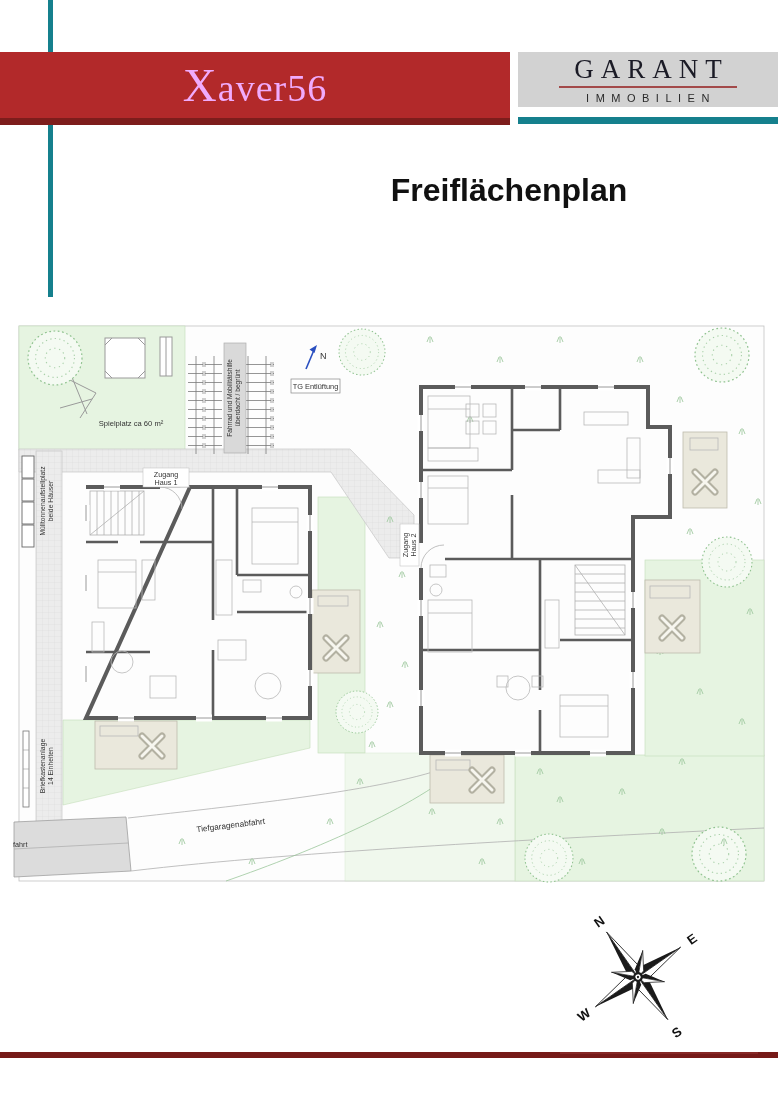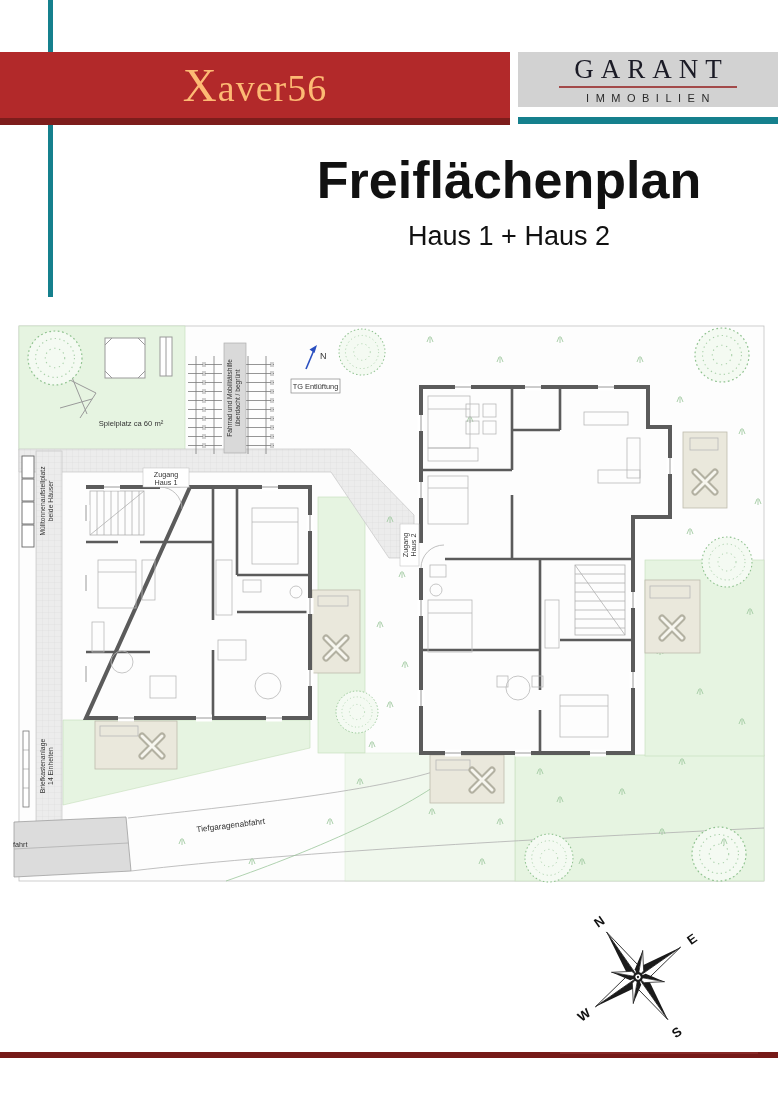--- a/index.html
+++ b/index.html
@@ -11,33 +11,33 @@
   }
   html,body{margin:0;padding:0;}
   body{width:778px;height:1100px;position:relative;background:#fff;
        font-family:"Liberation Sans",sans-serif;overflow:hidden;}
   .abs{position:absolute;}
   
   .teal-vline{left:48px;top:0;width:5px;height:297px;background:var(--teal,#15808d);}
   .banner{left:0;top:52px;width:510px;height:66px;background:var(--banner-red,#b2292a);
           display:flex;align-items:center;justify-content:center;z-index:2;}
   .banner-shadow{left:0;top:118px;width:510px;height:7px;background:var(--banner-red-dark,#7d1d1c);z-index:2;}
-  .project-title{color:#fdba74;font-family:"Liberation Serif",serif;font-size:38px;
+  .project-title{color:#f0abfc;font-family:"Liberation Serif",serif;font-size:38px;
                  letter-spacing:1px;line-height:1;}
   .project-title::first-letter{font-size:47px;}
   .logo-box{left:518px;top:52px;width:260px;height:55px;background:var(--logo-bg,#d2d2d2);
             display:flex;flex-direction:column;align-items:center;justify-content:center;z-index:2;}
   .logo-teal{left:518px;top:117px;width:260px;height:7px;background:var(--teal,#15808d);z-index:2;}
   .logo-brand{font-family:"Liberation Serif",serif;font-size:27px;letter-spacing:7px;
               color:var(--logo-text,#1b1b26);line-height:1;padding-left:7px;}
   .logo-rule{width:178px;height:2px;background:var(--logo-underline,#a34a4a);margin:3px 0 4px 0;}
   .logo-sub{font-size:11px;letter-spacing:6.5px;color:#2a2a2a;padding-left:6px;text-align:center;}
   
   .title-block{left:240px;top:153px;width:538px;text-align:center;color:#111;}
-  .main-title{font-size:52px;font-weight:bold;line-height:1.05;}
+  .main-title{font-size:32px;font-weight:bold;line-height:1.05;margin-top:21px;}
   .sub1{font-size:27px;margin-top:13px;}
   .sub2{font-size:27px;margin-top:7px;}
   
   .plan-svg{left:0;top:0;width:778px;height:1100px;}
   .bottom-line{left:0;top:1052px;width:778px;height:6px;background:var(--bottom-line,#761a18);}
   .bottom-line-hi{left:560px;top:1052px;width:198px;height:2px;background:#8d2f2c;opacity:.7;}
   
   .wall{stroke:var(--wall-gray,#5b5b5b);stroke-width:4;fill:none;}
   .iwall{stroke:var(--wall-gray,#5b5b5b);stroke-width:2.6;fill:none;}
   .thin{stroke:#b0b0b0;stroke-width:.8;fill:none;}
@@ -60,21 +60,20 @@
 <div class="abs banner-shadow"></div>
 <div class="abs logo-box">
   <span class="logo-brand">GARANT</span>
   <span class="logo-rule"></span>
   <span class="logo-sub">IMMOBILIEN</span>
 </div>
 <div class="abs logo-teal"></div>
 
 <div class="abs title-block">
   <div class="main-title">Freiflächenplan</div>
-  <div class="sub1">Haus 1 + Haus 2</div>
 </div>
 
 <svg class="abs plan-svg" viewBox="0 0 778 1100">
   <defs>
     <pattern id="pav" width="6" height="6" patternUnits="userSpaceOnUse">
       <rect width="6" height="6" fill="#ececec"></rect>
       <path d="M6 0H0V6" stroke="#dddddd" stroke-width="0.7" fill="none"></path>
     </pattern>
     <pattern id="rack" width="34" height="9" patternUnits="userSpaceOnUse">
       <line x1="1" y1="4.5" x2="33" y2="4.5" stroke="#7a7a7a" stroke-width="0.8"></line>

